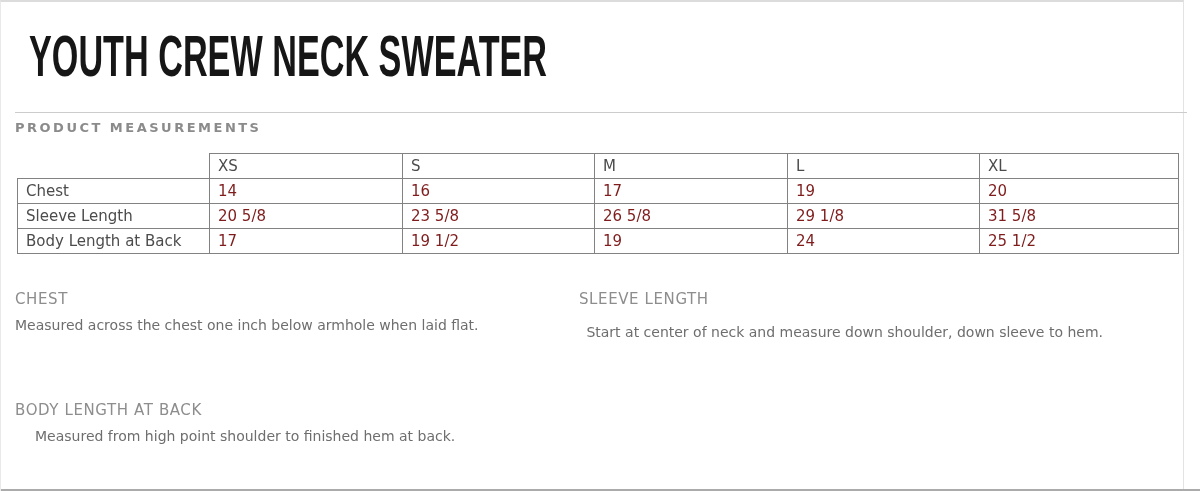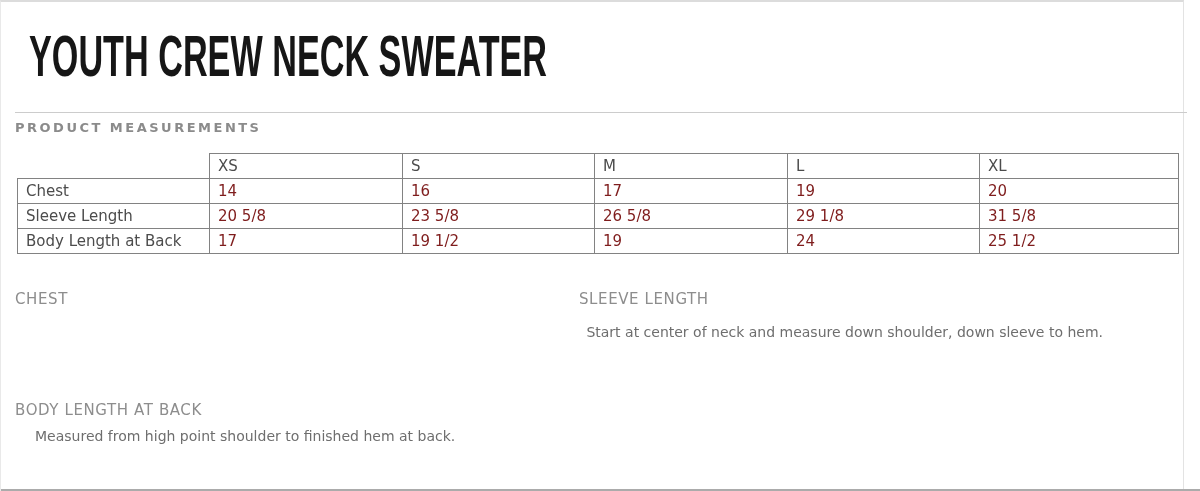--- a/index.html
+++ b/index.html
@@ -120,20 +120,21 @@
         <td class="val">17</td>
         <td class="val">19 1/2</td>
         <td class="val">19</td>
         <td class="val">24</td>
         <td class="val">25 1/2</td>
       </tr>
     </tbody>
   </table>
 
   <div class="def-term def-chest-term">CHEST</div>
+  <div class="def-desc def-chest-desc">Measured across the chest one inch below armhole when laid flat.</div>
 
   <div class="def-term def-sleeve-term">SLEEVE LENGTH</div>
   <div class="def-desc def-sleeve-desc">Start at center of neck and measure down shoulder, down sleeve to hem.</div>
 
   <div class="def-term def-body-term">BODY LENGTH AT BACK</div>
   <div class="def-desc def-body-desc">Measured from high point shoulder to finished hem at back.</div>
 
   <div class="bottom-divider"></div>
 
 </div>

